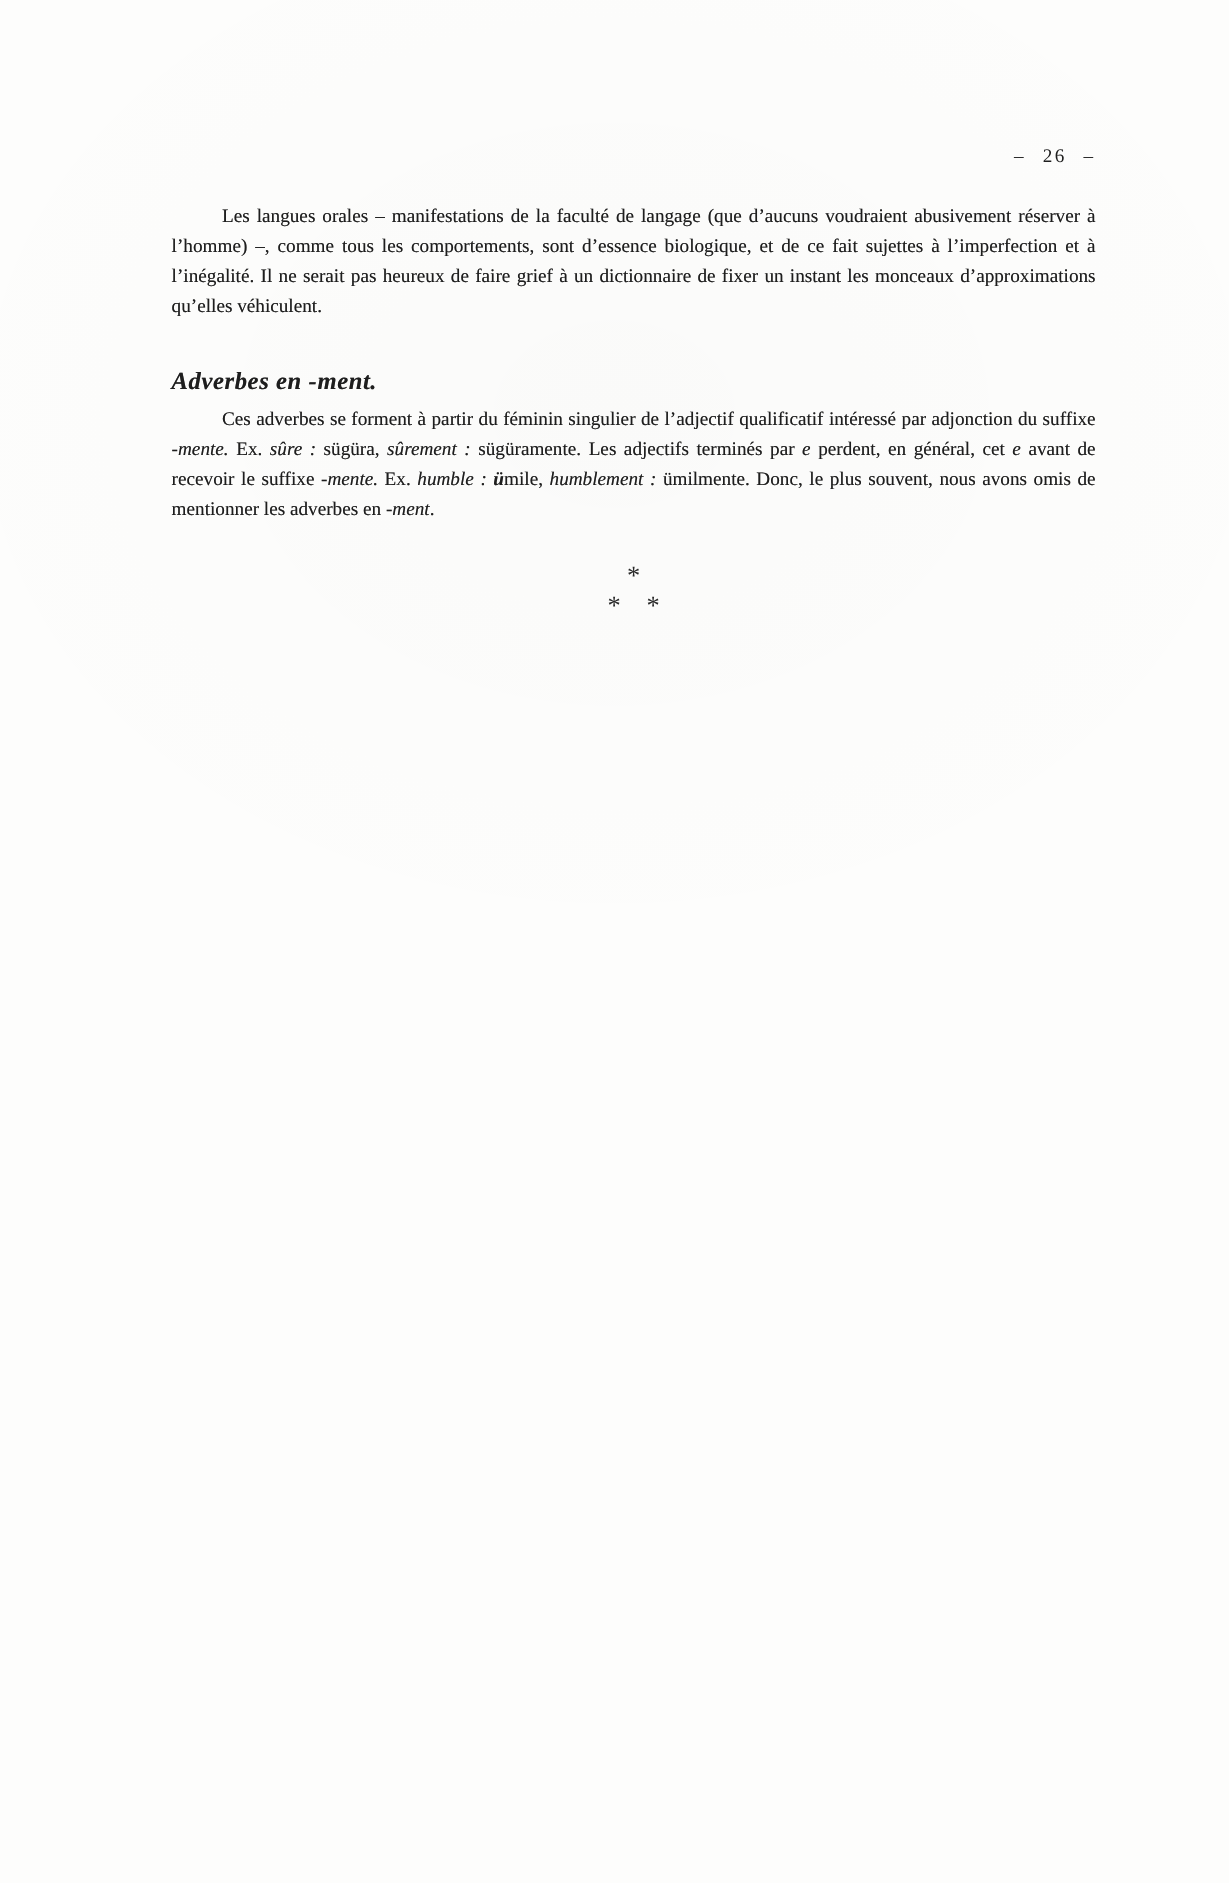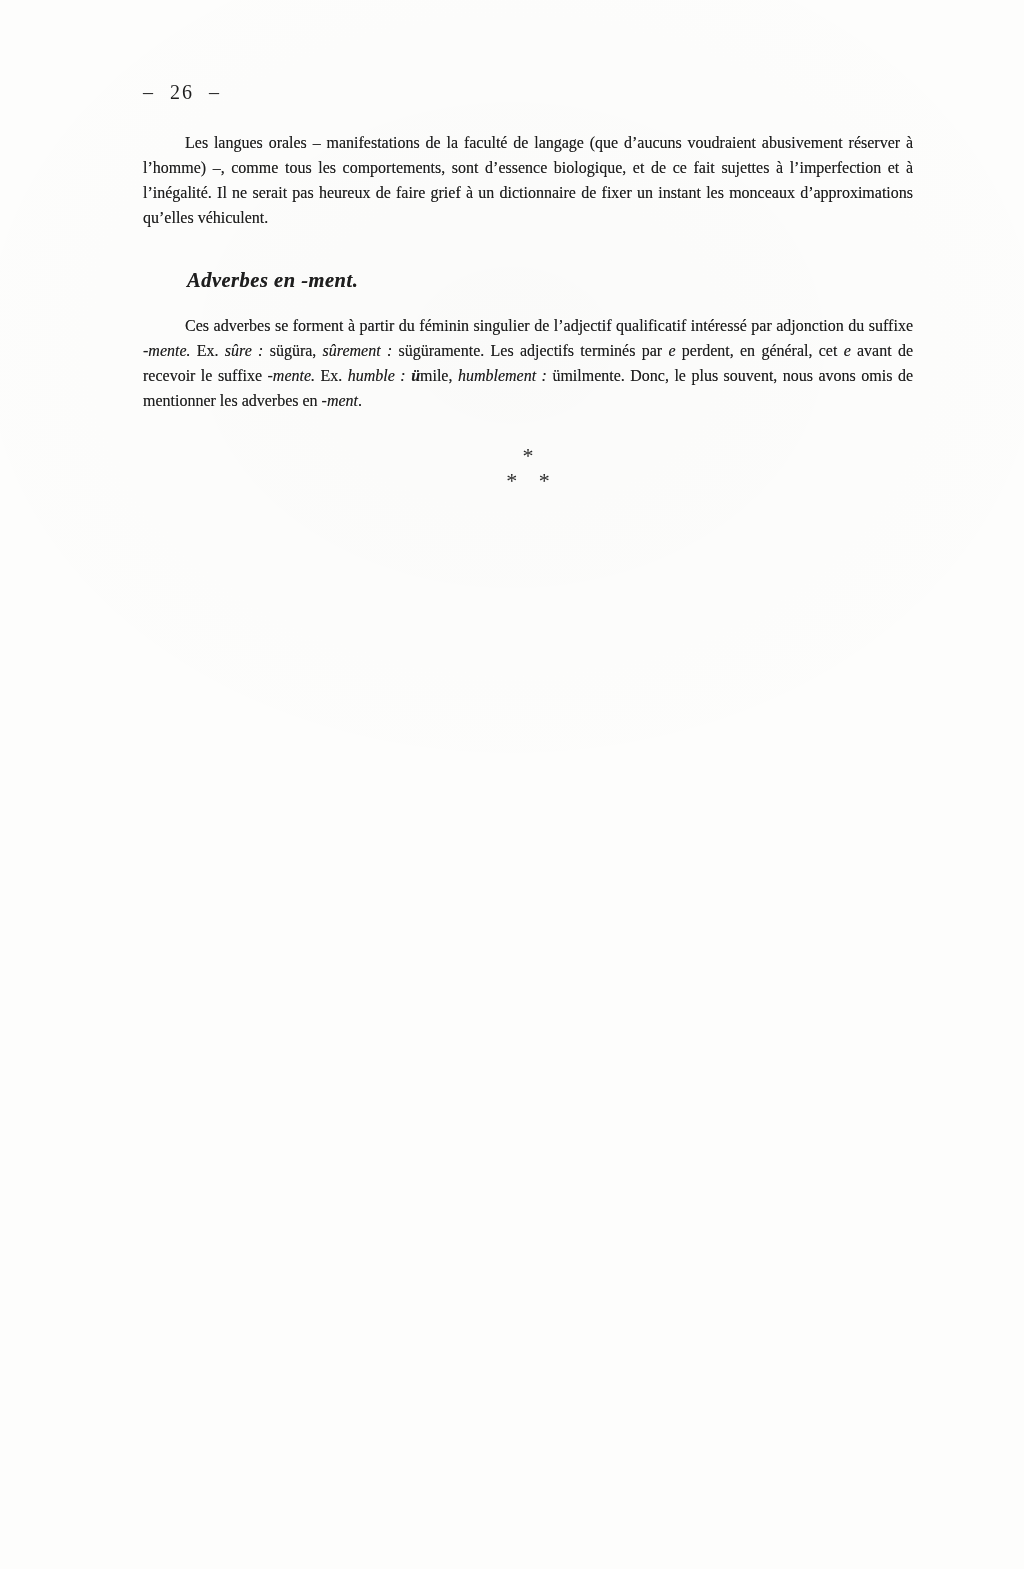--- a/index.html
+++ b/index.html
@@ -26,23 +26,23 @@
   }
 
   .text-column {
     position: absolute;
     left: 143px;
     top: 0;
     width: 770px;
   }
 
   .page-number {
-    margin-top: 80px;
-    text-align: left;
-    font-size: 20px;
+    margin-top: 118px;
+    text-align: right;
+    font-size: 16px;
     line-height: 25px;
     letter-spacing: 2px;
     word-spacing: 8px;
   }
 
   p.body-text {
     font-size: 16px;
     line-height: 25px;
     text-align: justify;
     text-shadow: 0 0 0.5px rgba(20,20,20,0.55);
@@ -53,24 +53,23 @@
   .p-intro   { margin-top: 25px; }
 
   .section-heading {
     margin-top: 38px;
     font-size: 20.5px;
     line-height: 25px;
     font-weight: bold;
     font-style: italic;
     letter-spacing: 0.5px;
     text-shadow: 0 0 0.5px rgba(20,20,20,0.6);
-    margin-left: 44px;
   }
 
-  .p-adverbes { margin-top: 20px; }
+  .p-adverbes { margin-top: 6px; }
   .p-noms     { margin-top: 35px; }
   .p-closing  { margin-top: 43px; }
 
   .seg-i  { font-style: italic; }
   .seg-bi { font-weight: bold; font-style: italic; }
 
   .asterism {
     margin-top: 30px;
     text-align: center;
     font-size: 22px;

